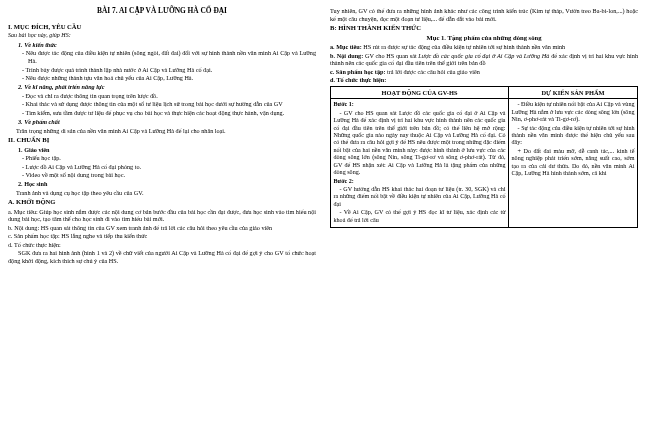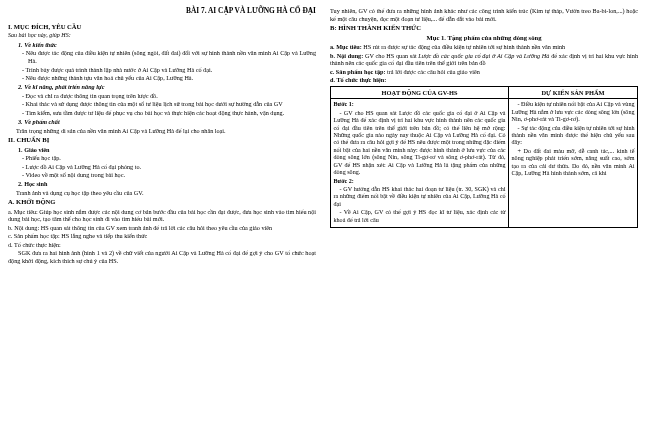--- a/index.html
+++ b/index.html
@@ -26,21 +26,21 @@
     gap: 10px;
   }
   .col {
     width: 310px;
     box-sizing: border-box;
   }
   .col-left { padding-right: 2px; }
   .col-right { padding-left: 2px; }
 
   .doc-title {
-    text-align: right;
+    text-align: center;
     font-weight: bold;
     font-size: 7.4px;
     margin-bottom: 8px;
   }
   .h-section {
     font-weight: bold;
     font-size: 6.6px;
     margin-top: 2px;
     margin-bottom: 1px;
   }

